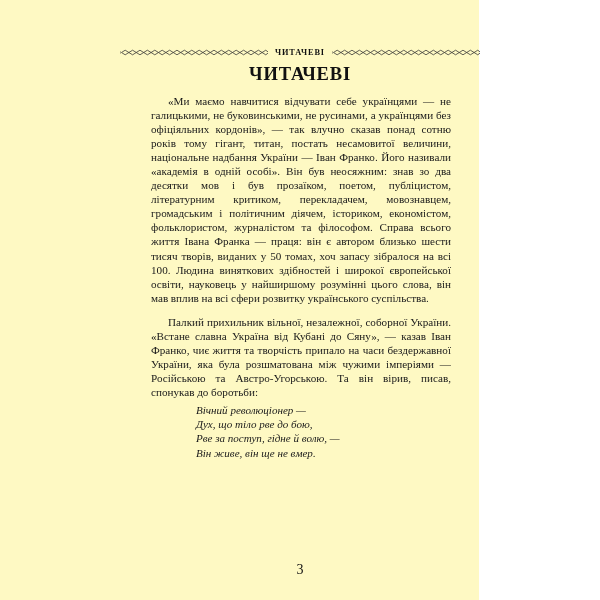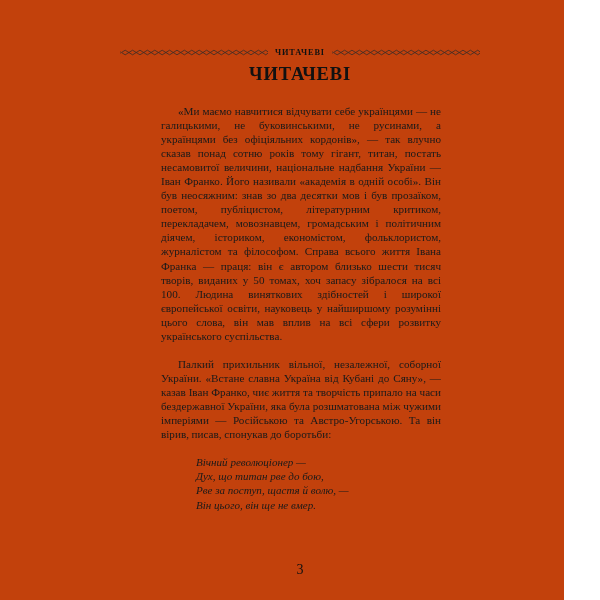--- a/index.html
+++ b/index.html
@@ -11,23 +11,23 @@
     width: 600px;
     height: 600px;
     overflow: hidden;
     font-family: "Liberation Serif", "DejaVu Serif", serif;
     color: #1a1a1a;
     -webkit-font-smoothing: antialiased;
   }
 
   .page {
     position: relative;
-    width: 564px;
+    width: 479px;
     height: 600px;
-    background: #c2410c;
+    background: #fef9c3;
     box-sizing: border-box;
   }
 
   
   .running-head {
     position: absolute;
     left: 120px;
     top: 44px;
     width: 360px;
     height: 16px;
@@ -66,21 +66,21 @@
   }
 
   
   .body-col {
     position: absolute;
     left: 147px;
     top: 90px;
     width: 308px;
   }
   p.para {
-    margin: 14px;
+    margin: 4px;
     text-indent: 17px;
     text-align: justify;
     text-justify: inter-word;
     font-size: 11.15px;
     line-height: 14.05px;
     hyphens: manual;
     word-spacing: -0.1px;
   }
   p.para + p.para { margin-top: 10px; font-family: Liberation Serif, serif; }
 
@@ -173,22 +173,22 @@
   <div class="chapter-title">ЧИТАЧЕВІ</div>
 
   <div class="body-col">
 
     <p class="para">«Ми маємо навчитися відчувати себе українцями — не галицькими, не буковинськими, не русинами, а українцями без офіціяльних кордонів», — так влучно сказав понад сотню років тому гігант, титан, постать несамовитої величини, національне надбання України — Іван Франко. Його називали «академія в одній особі». Він був неосяжним: знав зо два десятки мов і був прозаїком, поетом, публіцистом, літературним критиком, перекладачем, мовознавцем, громадським і політичним діячем, істориком, економістом, фольклористом, журналістом та філософом. Справа всього життя Івана Франка — праця: він є автором близько шести тисяч творів, виданих у 50 томах, хоч запасу зібралося на всі 100. Людина виняткових здібностей і широкої європейської освіти, науковець у найширшому розумінні цього слова, він мав вплив на всі сфери розвитку українського суспільства.</p>
 
     <p class="para">Палкий прихильник вільної, незалежної, соборної України. «Встане славна Україна від Кубані до Сяну», — казав Іван Франко, чиє життя та творчість припало на часи бездержавної України, яка була розшматована між чужими імперіями — Російською та Австро-Угорською. Та він вірив, писав, спонукав до боротьби:</p>
 
     <div class="verse">
       <span class="vline">Вічний революціонер —</span>
-      <span class="vline">Дух, що титан рве до бою,</span>
-      <span class="vline">Рве за поступ, щастя й волю, —</span>
-      <span class="vline">Він цього, він ще не вмер.</span>
+      <span class="vline">Дух, що тіло рве до бою,</span>
+      <span class="vline">Рве за поступ, гідне й волю, —</span>
+      <span class="vline">Він живе, він ще не вмер.</span>
     </div>
 
   </div>
 
   <div class="folio">3</div>
 
 </div>
 
 </body></html>

